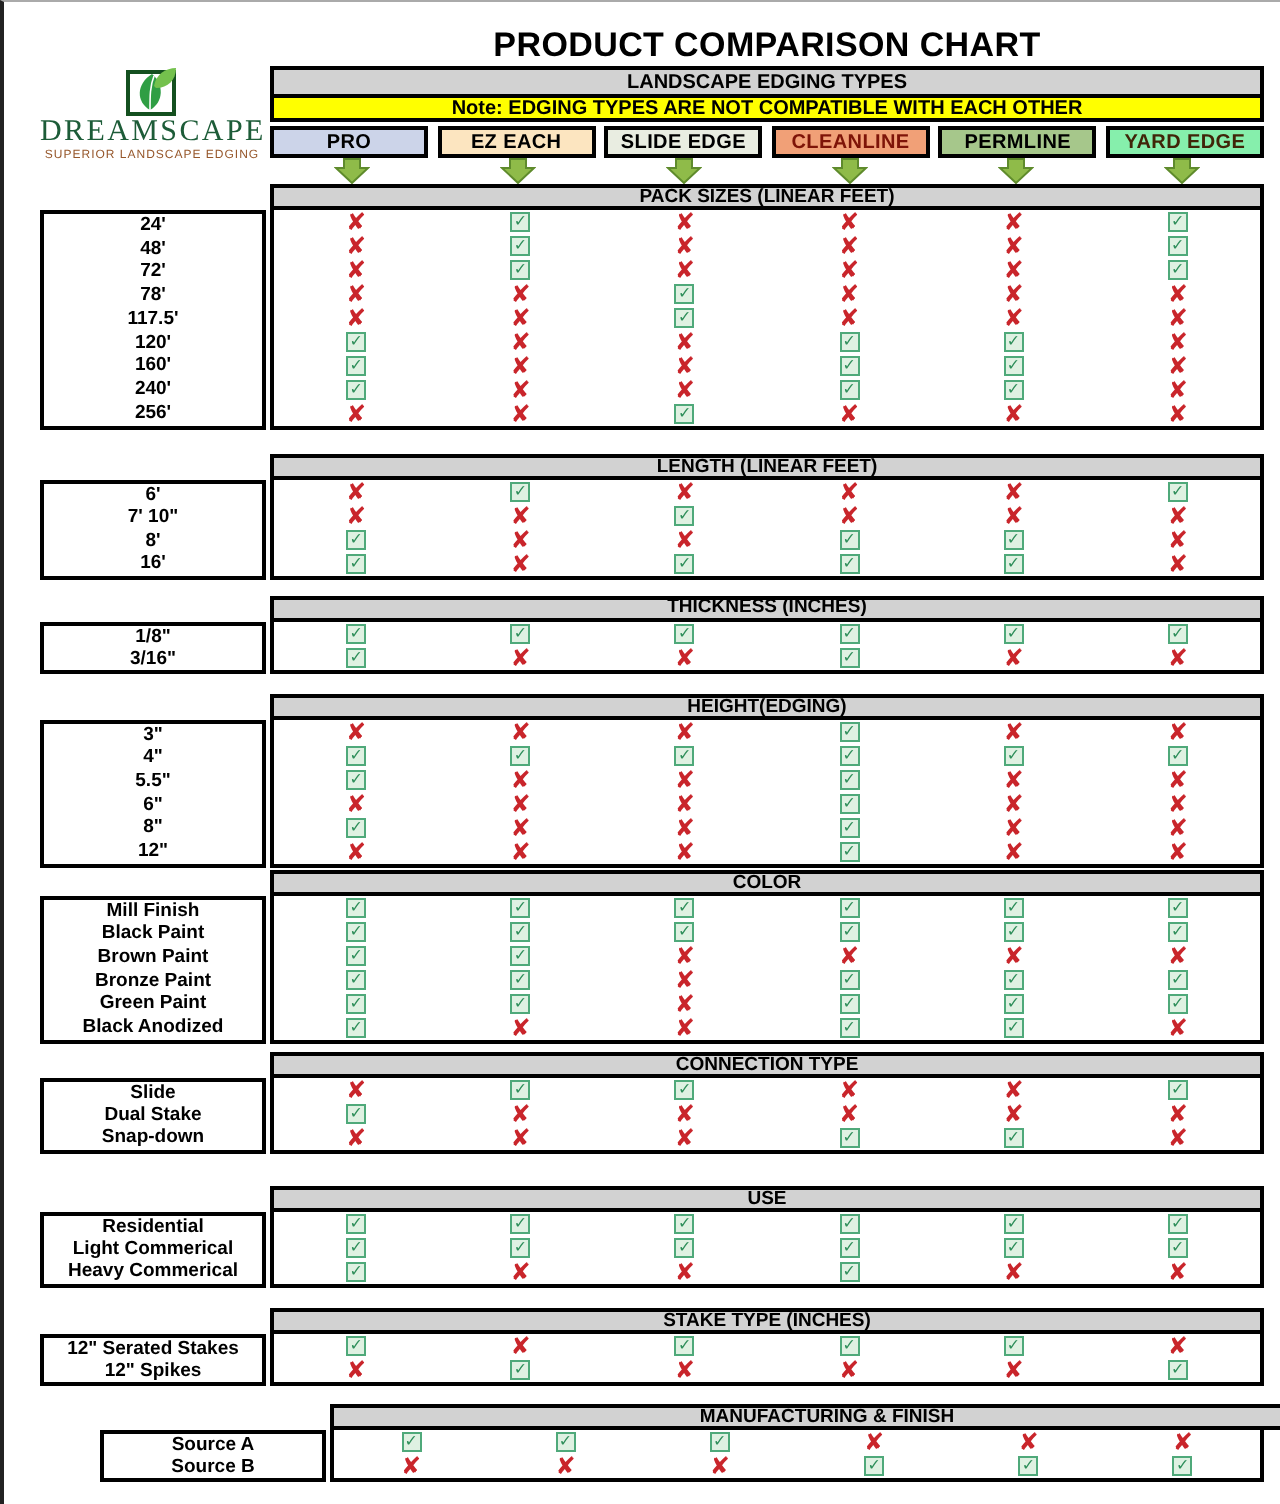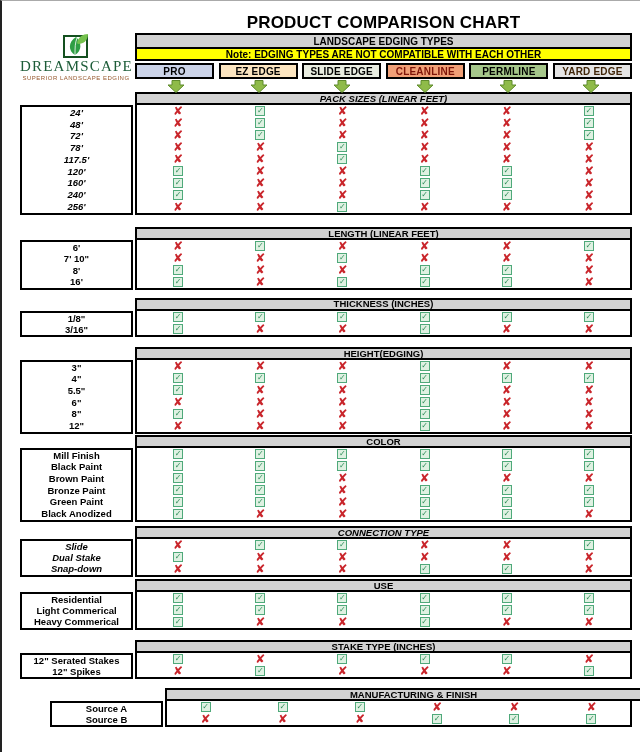--- a/index.html
+++ b/index.html
@@ -80,25 +80,25 @@
   <div class="logo-tagline" style="color: rgb(150, 87, 43);">SUPERIOR LANDSCAPE EDGING</div>
 </div>
 
 <div class="banner">
   <div class="banner-row" style="background: rgb(210, 210, 210);">LANDSCAPE EDGING TYPES</div>
   <div class="banner-row banner-note" style="background: rgb(255, 255, 0);">Note: EDGING TYPES ARE NOT COMPATIBLE WITH EACH OTHER</div>
 </div>
 
 <div class="products">
     <div class="chip" style="background: rgb(204, 212, 233); color: rgb(0, 0, 0);">PRO</div>
-    <div class="chip" style="background: rgb(252, 229, 192); color: rgb(0, 0, 0);">EZ EDGE</div>
+    <div class="chip" style="background: rgb(252, 229, 192); color: rgb(0, 0, 0);">EZ EACH</div>
     <div class="chip" style="background: rgb(233, 237, 225); color: rgb(0, 0, 0);">SLIDE EDGE</div>
     <div class="chip" style="background: rgb(241, 160, 119); color: rgb(126, 20, 8);">CLEANLINE</div>
     <div class="chip" style="background: rgb(166, 199, 139); color: rgb(0, 0, 0);">PERMLINE</div>
-    <div class="chip" style="background: #e5e5e5; color: rgb(64, 37, 8);">YARD EDGE</div>
+    <div class="chip" style="background: #86efac; color: rgb(64, 37, 8);">YARD EDGE</div>
   </div>
 
 <div class="arrows">
     <div><svg width="18" height="13" viewBox="0 0 18 13">
         <polygon points="5,0.5 13,0.5 13,5 17,5 9,12.5 1,5 5,5" fill="#8fbb49" stroke="#5f8b2c" stroke-width="1"></polygon>
       </svg></div>
     <div><svg width="18" height="13" viewBox="0 0 18 13">
         <polygon points="5,0.5 13,0.5 13,5 17,5 9,12.5 1,5 5,5" fill="#8fbb49" stroke="#5f8b2c" stroke-width="1"></polygon>
       </svg></div>
     <div><svg width="18" height="13" viewBox="0 0 18 13">
@@ -109,21 +109,21 @@
       </svg></div>
     <div><svg width="18" height="13" viewBox="0 0 18 13">
         <polygon points="5,0.5 13,0.5 13,5 17,5 9,12.5 1,5 5,5" fill="#8fbb49" stroke="#5f8b2c" stroke-width="1"></polygon>
       </svg></div>
     <div><svg width="18" height="13" viewBox="0 0 18 13">
         <polygon points="5,0.5 13,0.5 13,5 17,5 9,12.5 1,5 5,5" fill="#8fbb49" stroke="#5f8b2c" stroke-width="1"></polygon>
       </svg></div>
   </div>
 
 <div>
-    <div class="section" style="margin-bottom: 12px; font-style: italic;">
+    <div class="section" style="margin-bottom: 12px;">
       <div class="bar" style="background: rgb(210, 210, 210);">
         <span>PACK SIZES (LINEAR FEET)</span>
       </div>
       <div class="sec-body" style="height: 110px;">
         <div class="labelbox">
           <div class="rowlabel">24'</div>
           <div class="rowlabel">48'</div>
           <div class="rowlabel">72'</div>
           <div class="rowlabel">78'</div>
           <div class="rowlabel">117.5'</div>
@@ -677,21 +677,21 @@
           </div>
           <div class="cell">
             <span class="check" style="background: rgb(223, 241, 226); border: 1px solid rgb(79, 169, 122); color: rgb(46, 142, 90);">✓</span>
           </div>
           <div class="cell">
             <span class="cross" style="color: rgb(201, 37, 43);">✘</span>
           </div>
         </div>
       </div>
     </div>
-    <div class="section" style="margin-bottom: 2px; font-style: italic;">
+    <div class="section" style="margin-bottom: 16px;">
       <div class="bar" style="background: rgb(210, 210, 210);">
         <span>CONNECTION TYPE</span>
       </div>
       <div class="sec-body" style="height: 38px;">
         <div class="labelbox">
           <div class="rowlabel">Slide</div>
           <div class="rowlabel">Dual Stake</div>
           <div class="rowlabel">Snap-down</div>
         </div>
         <div class="grid">

